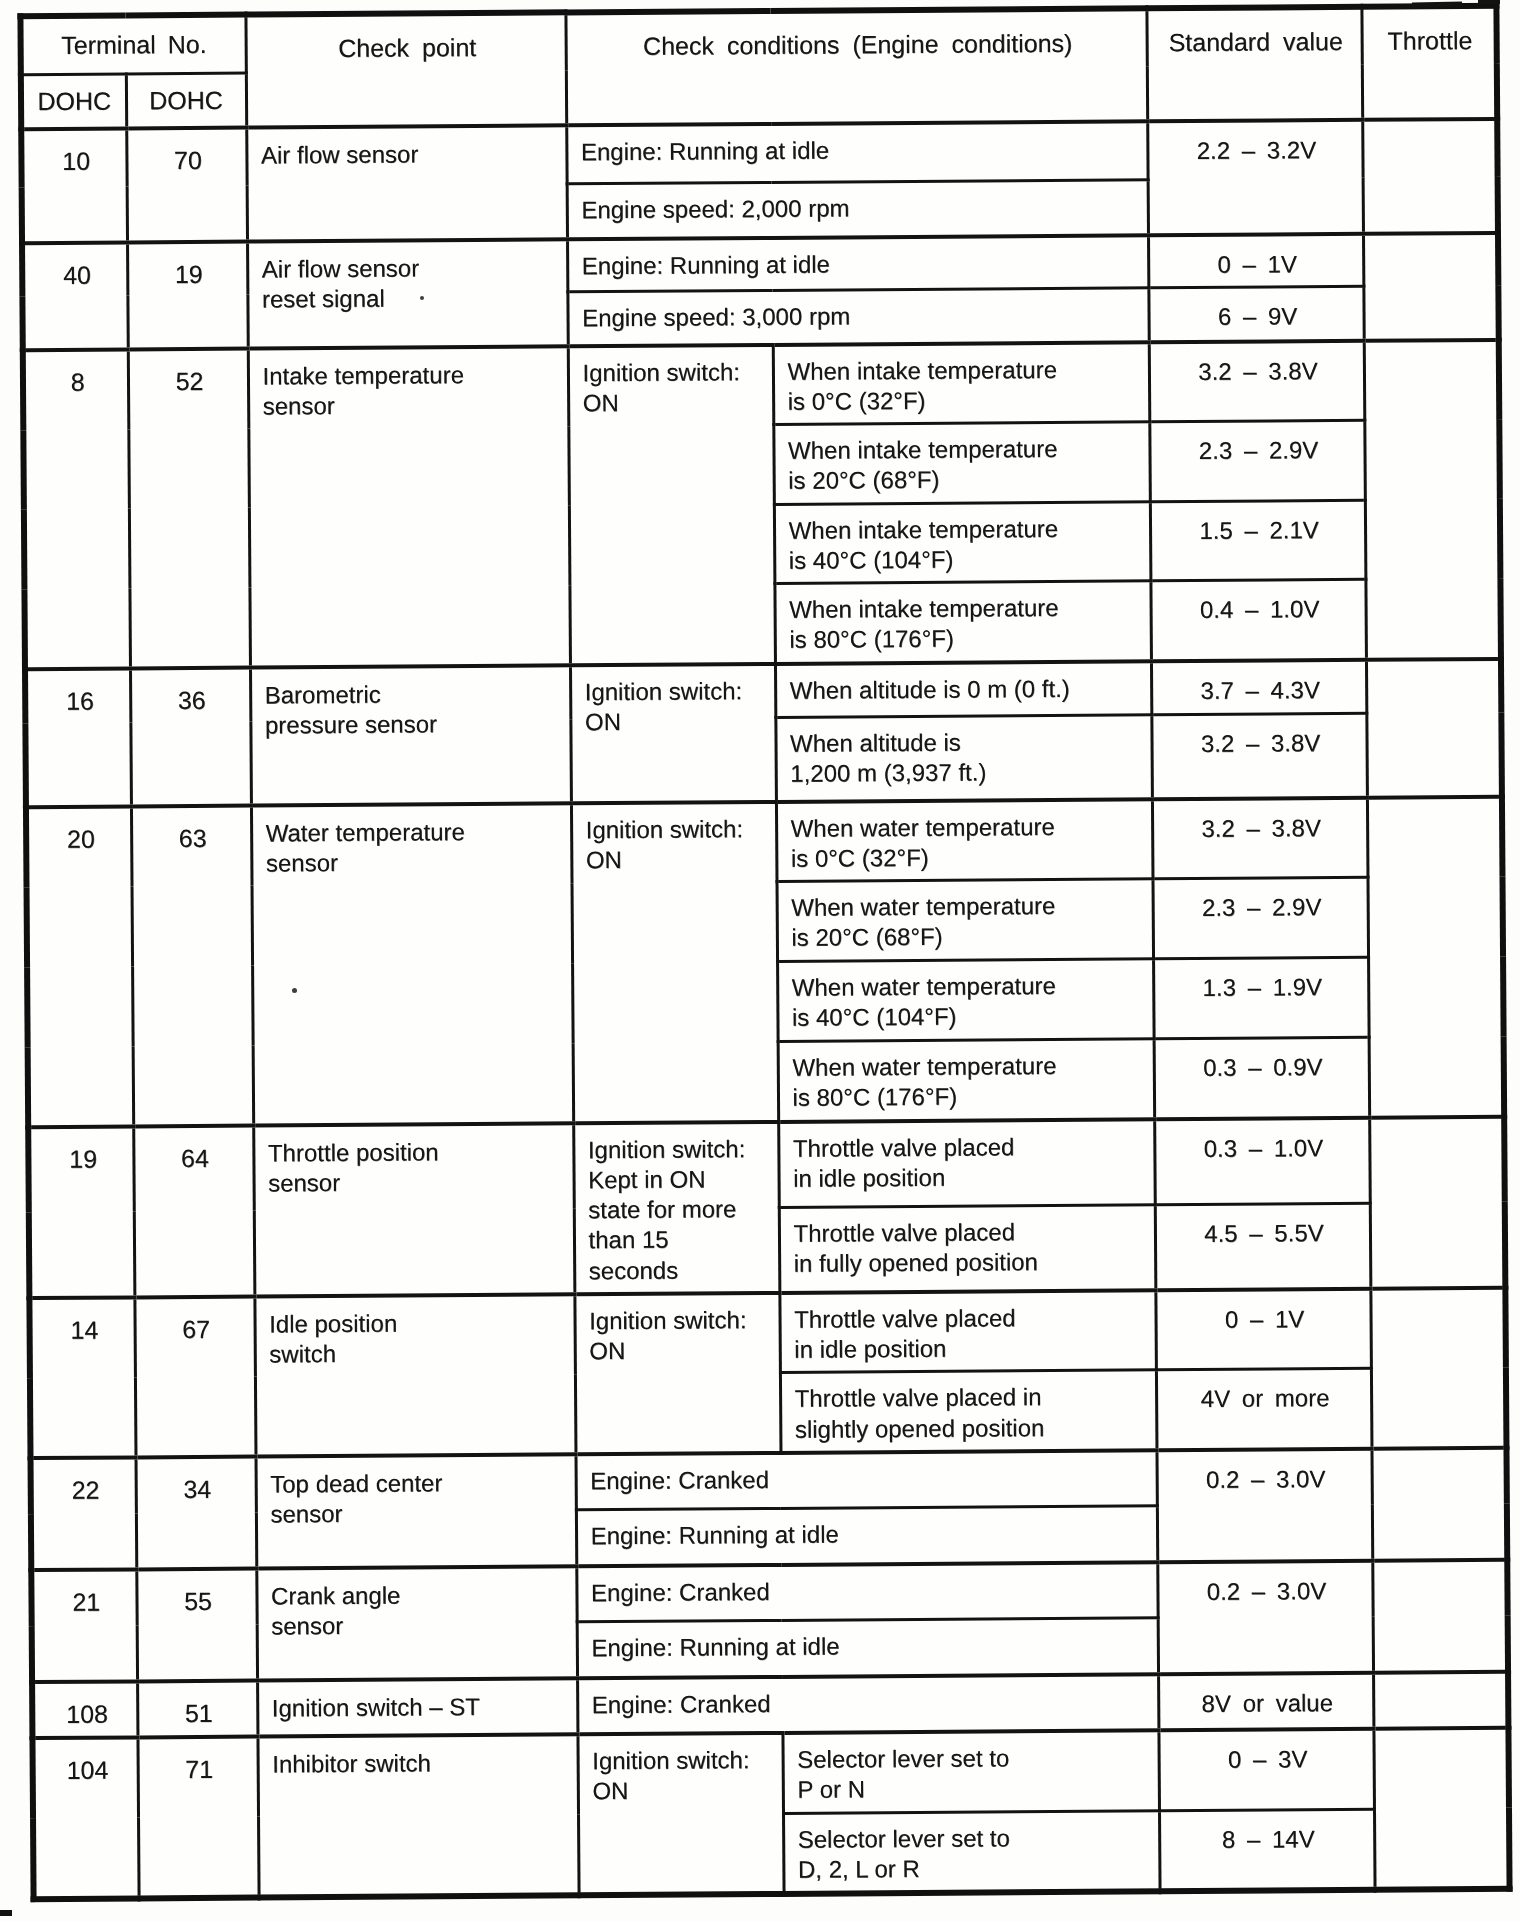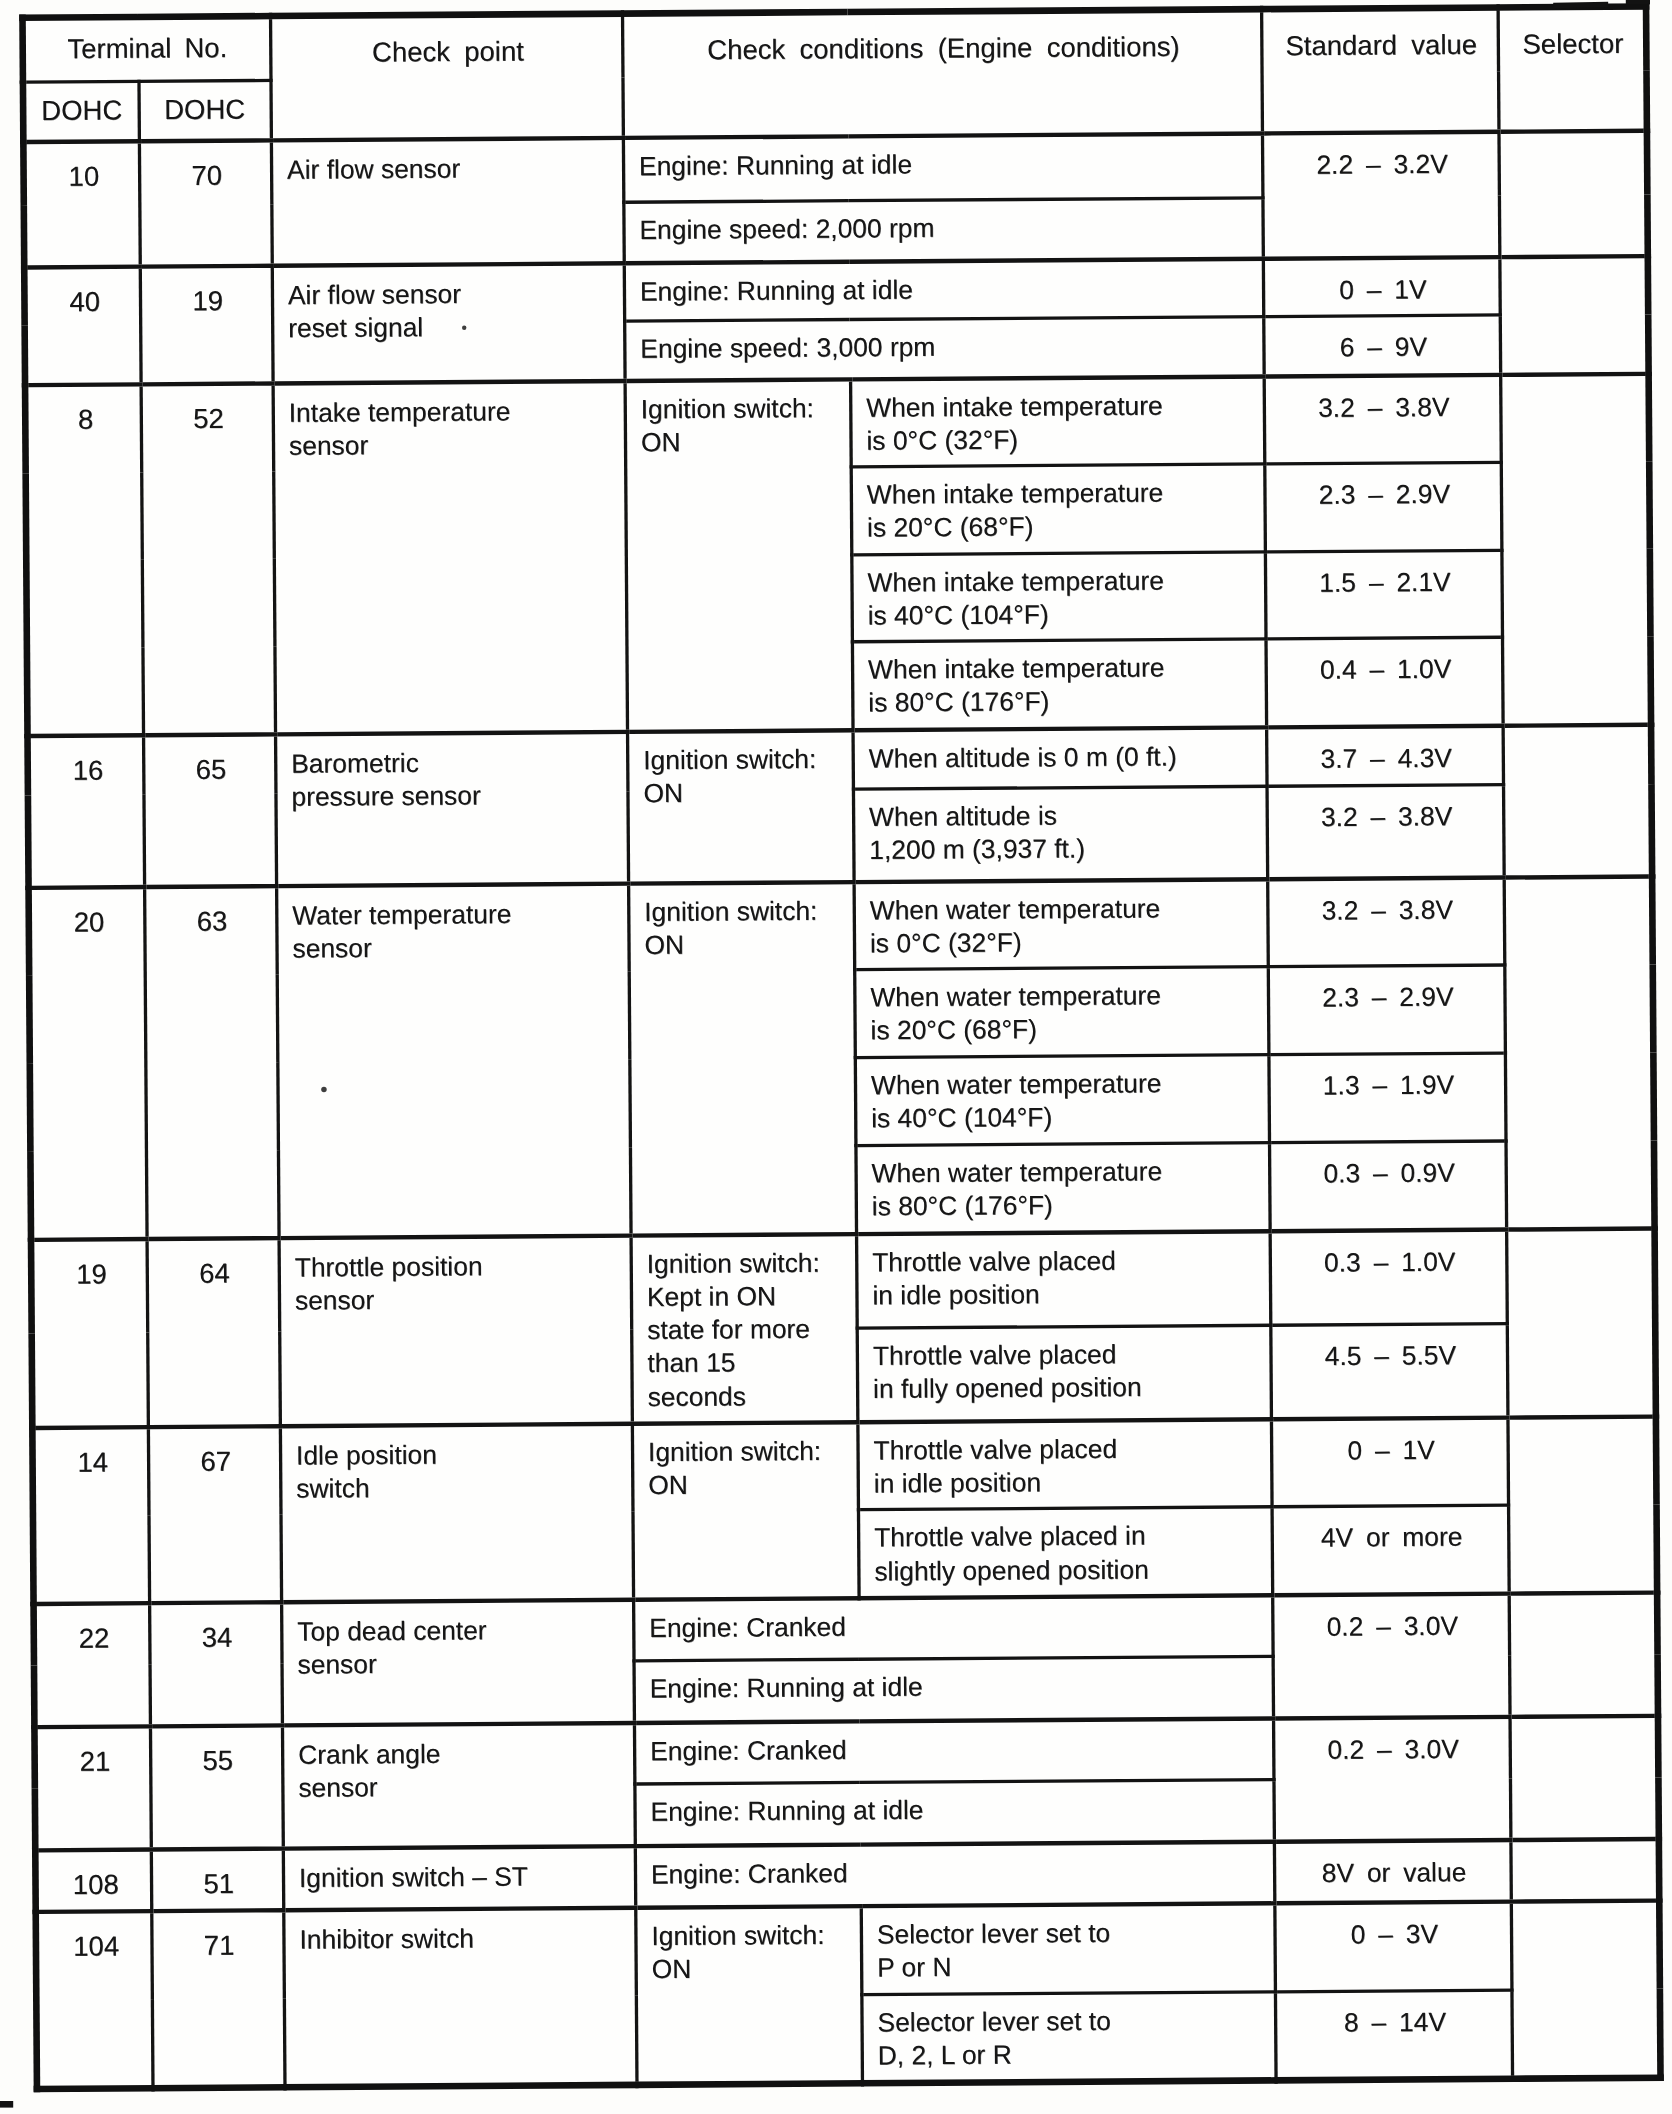--- a/index.html
+++ b/index.html
@@ -84,21 +84,21 @@
         <col style="width:215px">
     <col style="width:135px">
   </colgroup>
 
   <tbody>
         <tr class="r58">
     <th colspan="2" class="mid">Terminal No.</th>
     <th rowspan="2" class="hdr">Check point</th>
     <th colspan="2" rowspan="2" class="hdr">Check conditions (Engine conditions)</th>
     <th rowspan="2" class="hdr">Standard value</th>
-    <th rowspan="2" class="hdr">Selector</th>
+    <th rowspan="2" class="hdr">Throttle</th>
   </tr>
   <tr class="r55">
     <th class="mid">DOHC</th>
     <th class="mid">DOHC</th>
   </tr>
 
   <tr class="gb r58">
     <td class="num" rowspan="2">10</td>
     <td class="num" rowspan="2">70</td>
     <td class="cp" rowspan="2">Air flow sensor</td>
@@ -147,21 +147,21 @@
     <td class="val">1.5 – 2.1V</td>
   </tr>
   <tr class="r80">
     <td class="cond">When intake temperature
 is 80°C (176°F)</td>
     <td class="val">0.4 – 1.0V</td>
   </tr>
 
   <tr class="gb r54">
     <td class="num" rowspan="2">16</td>
-    <td class="num" rowspan="2">65</td>
+    <td class="num" rowspan="2">36</td>
     <td class="cp" rowspan="2">Barometric
 pressure sensor</td>
     <td class="condl" rowspan="2">Ignition switch:
 ON</td>
     <td class="cond">When altitude is 0 m (0 ft.)</td>
     <td class="val">3.7 – 4.3V</td>
     <td class="rem" rowspan="2"></td>
   </tr>
   <tr class="r84">
     <td class="cond">When altitude is

